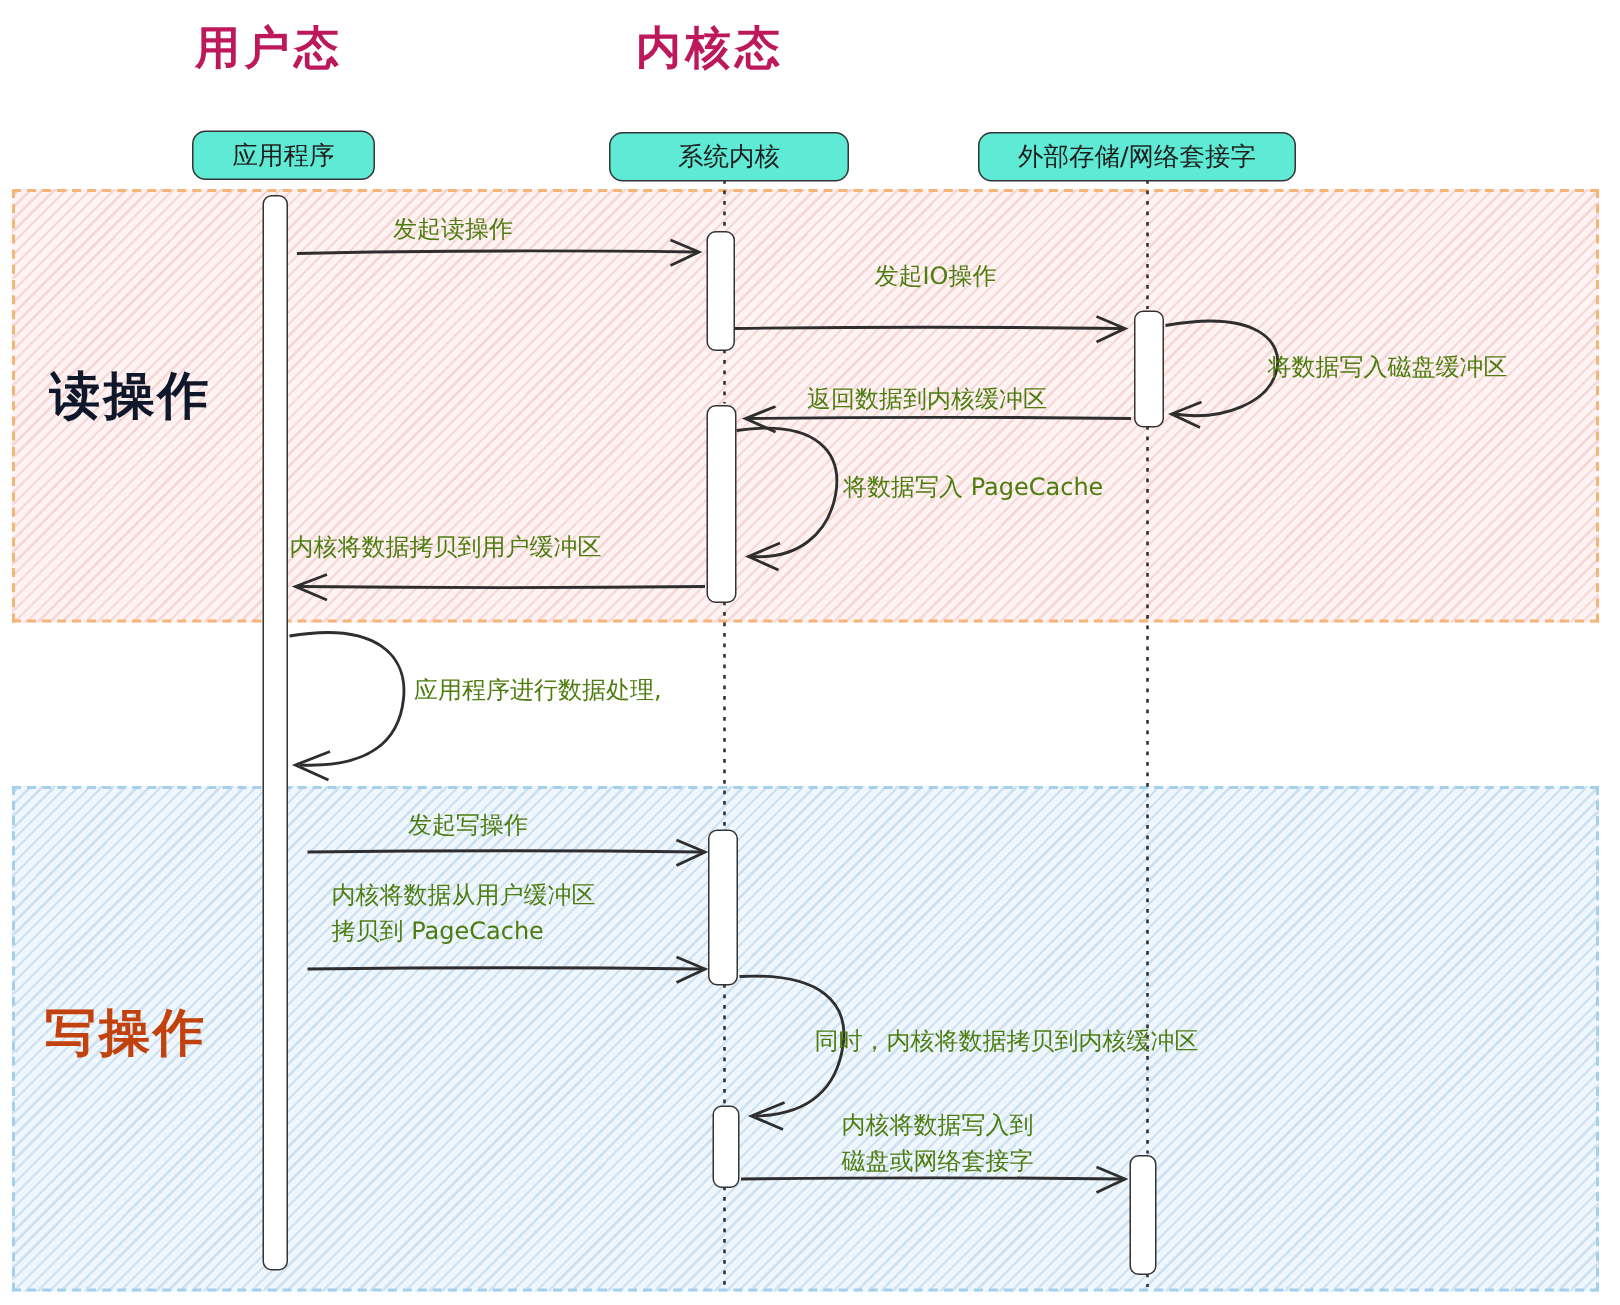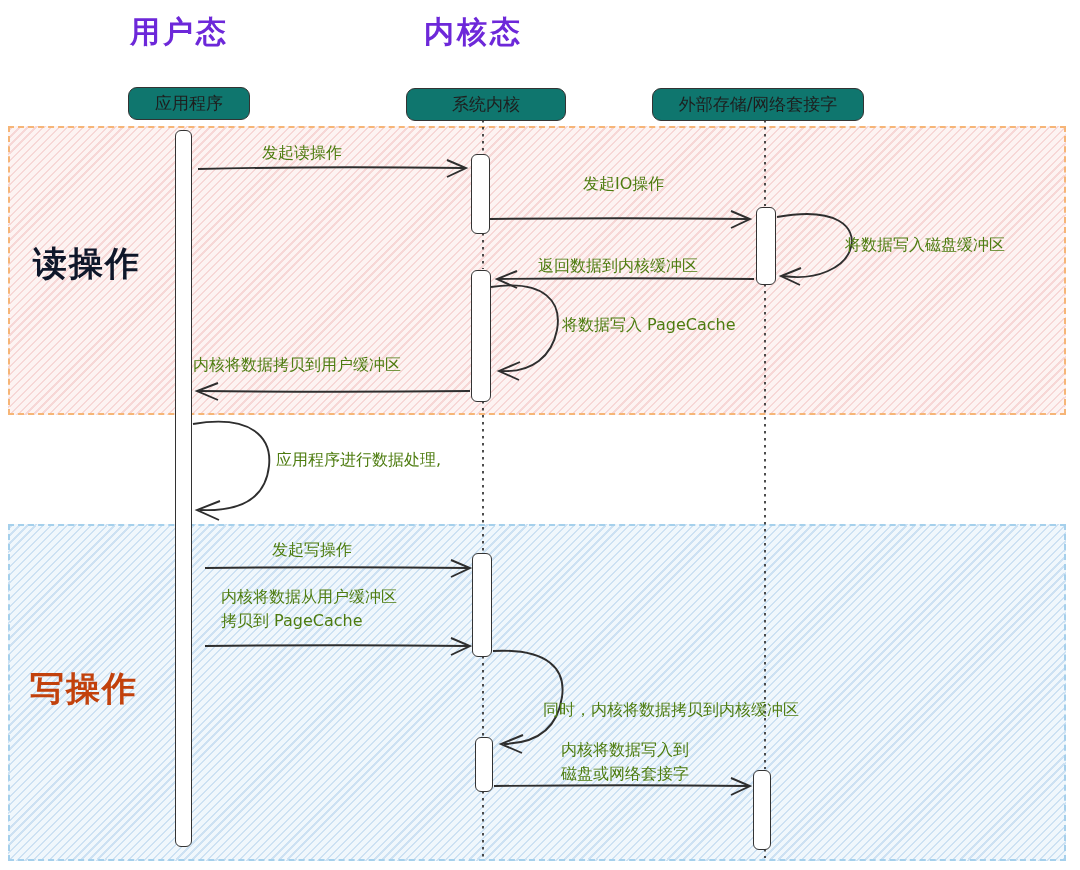--- a/index.html
+++ b/index.html
@@ -17,26 +17,26 @@
     top:524px;height:337px;
     border:2px dashed #a5d0ec;
     background-color:#f0f7fc;
     background-image:repeating-linear-gradient(135deg, rgba(122,176,221,0.30) 0 1.6px, rgba(0,0,0,0) 1.6px 5.6px);
   }
   .region-label{position:absolute;font-size:34px;font-weight:bold;letter-spacing:2px;}
   .region-label.read{left:33px;top:241px;color:#0f172a;text-align:right;}
   .region-label.write{left:30px;top:666px;color:#c2410c;}
 
   
-  .mode-header{position:absolute;top:12px;font-size:30px;font-weight:bold;color:#6d28d9;letter-spacing:3px;}
+  .mode-header{position:absolute;top:12px;font-size:30px;font-weight:bold;color:#be185d;letter-spacing:3px;}
   .mode-header.user{left:130px;}
   .mode-header.kernel{left:424px;}
 
   
-  .head-box{position:absolute;height:31px;background:#0f766e;border:1.6px solid #333;border-radius:9px;
+  .head-box{position:absolute;height:31px;background:#5eead4;border:1.6px solid #333;border-radius:9px;
     display:flex;align-items:center;justify-content:center;font-size:17px;color:#1e1e1e;z-index:5;}
   .head-box.b1{left:128px;top:87px;width:120px;}
   .head-box.b2{left:406px;top:88px;width:158px;}
   .head-box.b3{left:652px;top:88px;width:210px;}
 
   
   .bar{position:absolute;background:#ffffff;border:1.6px solid #333;border-radius:6px;z-index:4;}
   .bar.app{left:175px;top:130px;width:15px;height:715px;}
   .bar.k1{left:471px;top:154px;width:17px;height:78px;}
   .bar.k2{left:471px;top:270px;width:18px;height:130px;}
@@ -49,21 +49,21 @@
   .msg{position:absolute;font-size:16px;color:#4d7c0f;white-space:nowrap;line-height:24px;z-index:6;}
   .msg.m1{left:262px;top:141px;}
   .msg.m2{left:583px;top:172px;}
   .msg.m3{left:845px;top:233px;}
   .msg.m4{left:538px;top:254px;}
   .msg.m5{left:562px;top:313px;}
   .msg.m6{left:193px;top:353px;}
   .msg.m7{left:276px;top:448px;}
   .msg.m8{left:272px;top:538px;}
   .msg.m9{left:221px;top:585px;}
-  .msg.m10{left:543px;top:682px;margin-top:16px;}
+  .msg.m10{left:543px;top:682px;}
   .msg.m11{left:561px;top:738px;}
 
   svg.wires{position:absolute;left:0;top:0;z-index:3;}
   svg.wires path, svg.wires line{stroke:#2e2e2e;fill:none;}
 </style>
 </head>
 <body>
 
 <div id="canvas">
 

